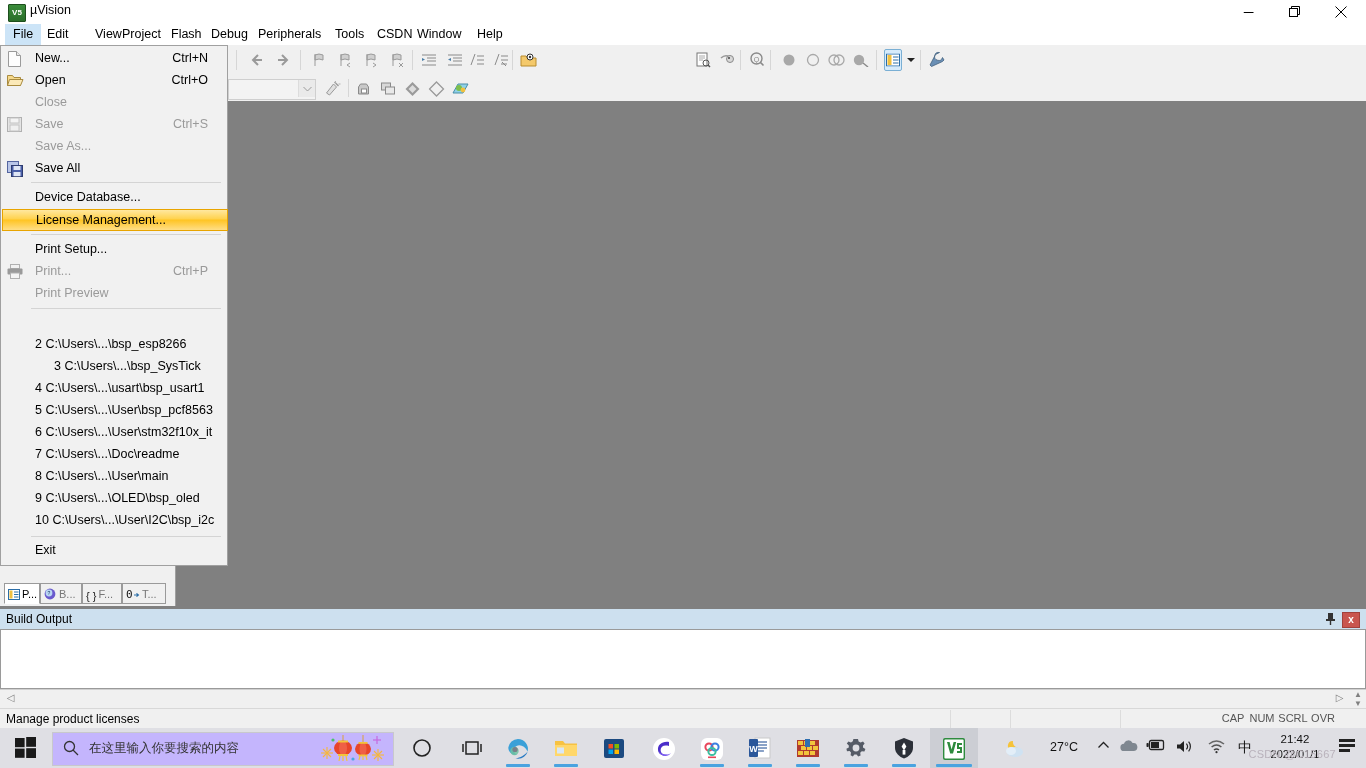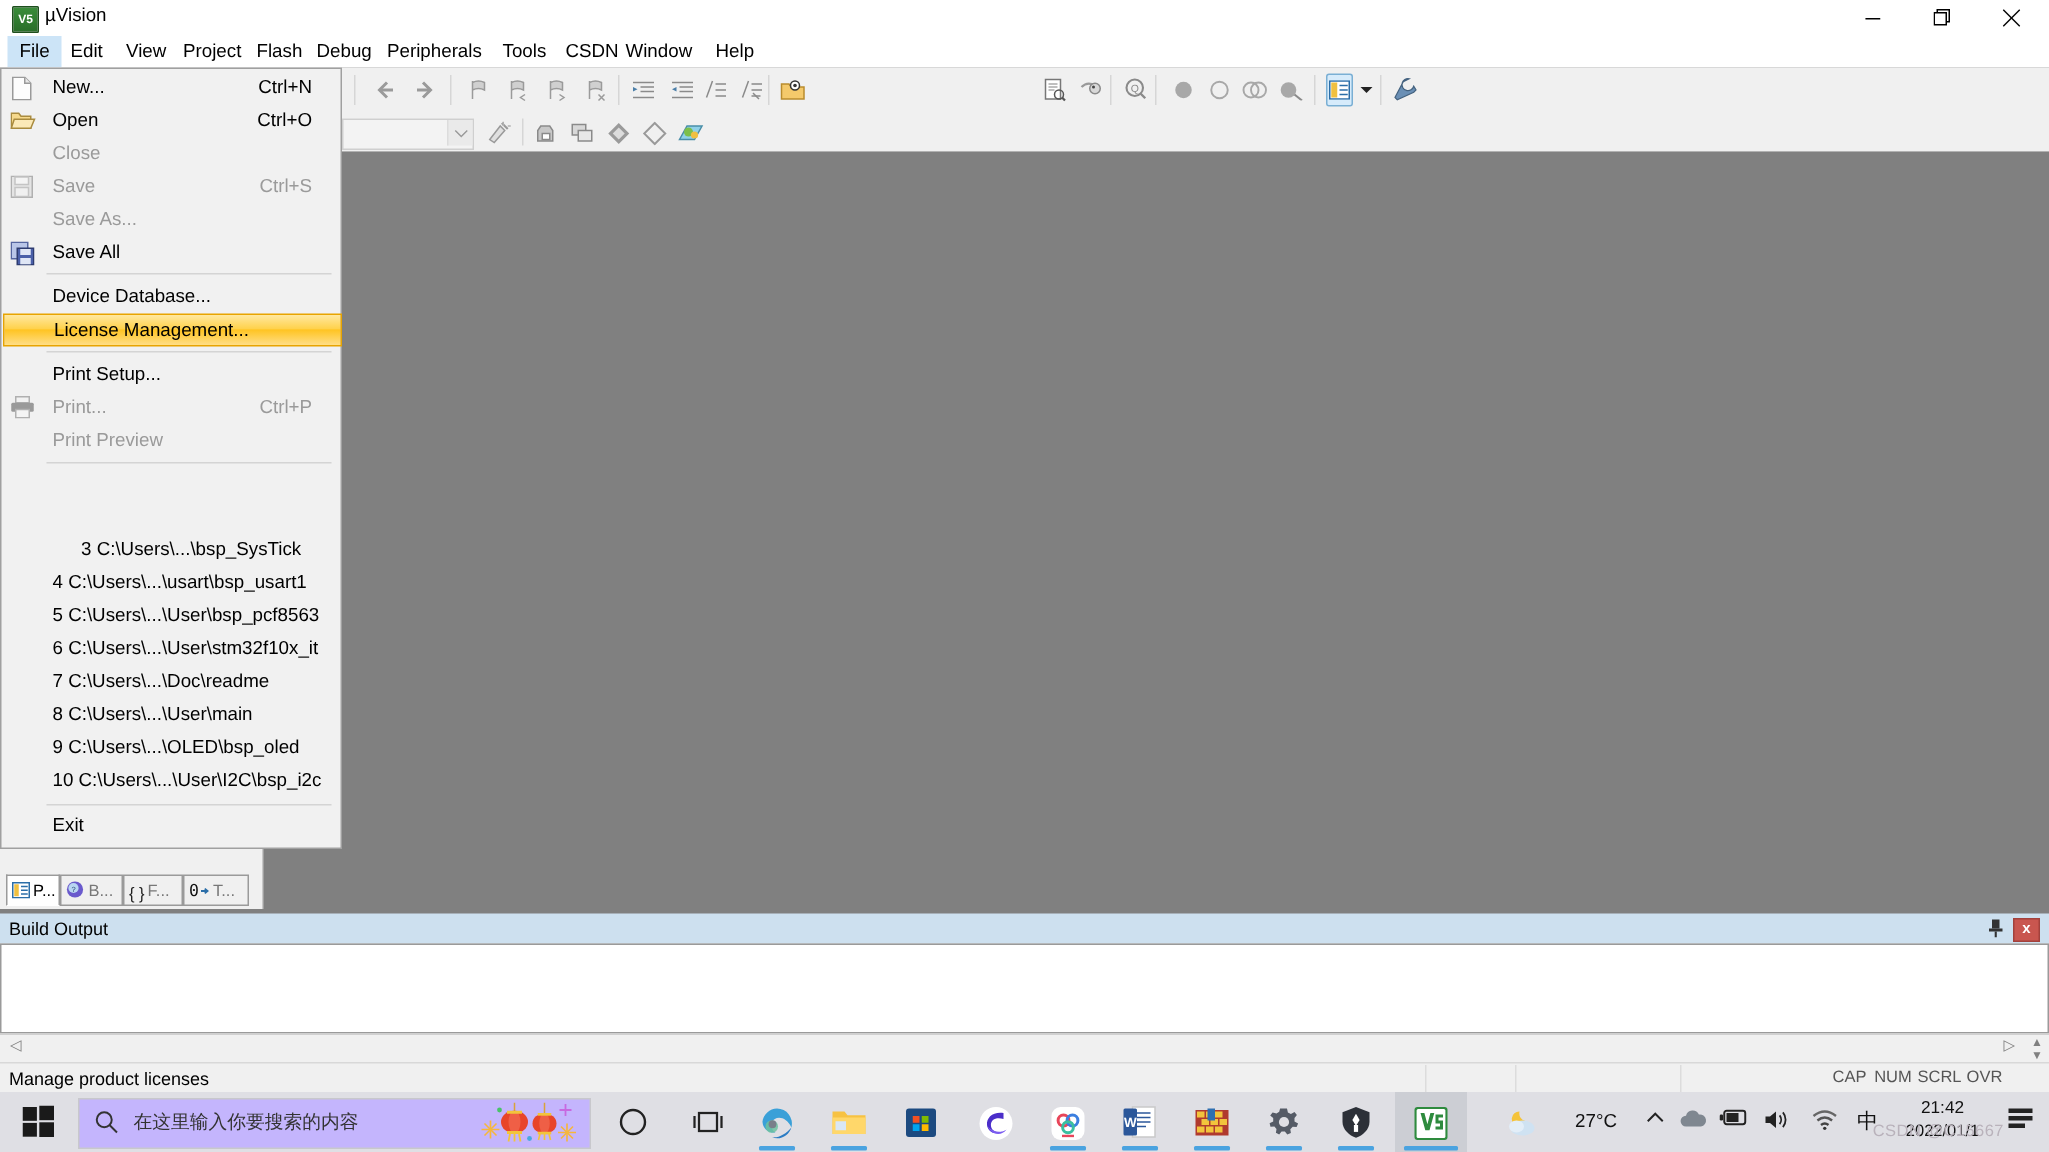--- a/index.html
+++ b/index.html
@@ -124,21 +124,21 @@
       <svg width="12" height="12" viewBox="0 0 12 12">
         <line x1="0.5" y1="0.5" x2="11.5" y2="11.5" stroke="#000"></line>
         <line x1="11.5" y1="0.5" x2="0.5" y2="11.5" stroke="#000"></line>
       </svg>
     </div>
   </div>
 
   <div class="menubar">
     <div class="mi active" style="left:5px;">File</div>
     <div class="mi" style="left:39px;">Edit</div>
-    <div class="mi" style="left:76px;">View</div>
+    <div class="mi" style="left:87px;">View</div>
     <div class="mi" style="left:114px;">Project</div>
     <div class="mi" style="left:163px;">Flash</div>
     <div class="mi" style="left:203px;">Debug</div>
     <div class="mi" style="left:250px;">Peripherals</div>
     <div class="mi" style="left:327px;">Tools</div>
     <div class="mi" style="left:369px;">CSDN</div>
     <div class="mi" style="left:409px;">Window</div>
     <div class="mi" style="left:469px;">Help</div>
   </div>
 
@@ -741,20 +741,23 @@
       <span class="lbl">Print...</span>
       <span class="acc">Ctrl+P</span>
     </div>
 
     <div class="dd-item dis" style="top:237px;">
       <span class="lbl">Print Preview</span>
     </div>
 
     <div class="dd-sep" style="top:262px;"></div>
 
+    <div class="dd-item" style="top:288px;">
+      <span class="lbl">2 C:\Users\...\bsp_esp8266</span>
+    </div>
     <div class="dd-item" style="top:310px;margin-left:19px;">
       <span class="lbl">3 C:\Users\...\bsp_SysTick</span>
     </div>
     <div class="dd-item" style="top:332px;">
       <span class="lbl">4 C:\Users\...\usart\bsp_usart1</span>
     </div>
     <div class="dd-item" style="top:354px;">
       <span class="lbl">5 C:\Users\...\User\bsp_pcf8563</span>
     </div>
     <div class="dd-item" style="top:376px;">

